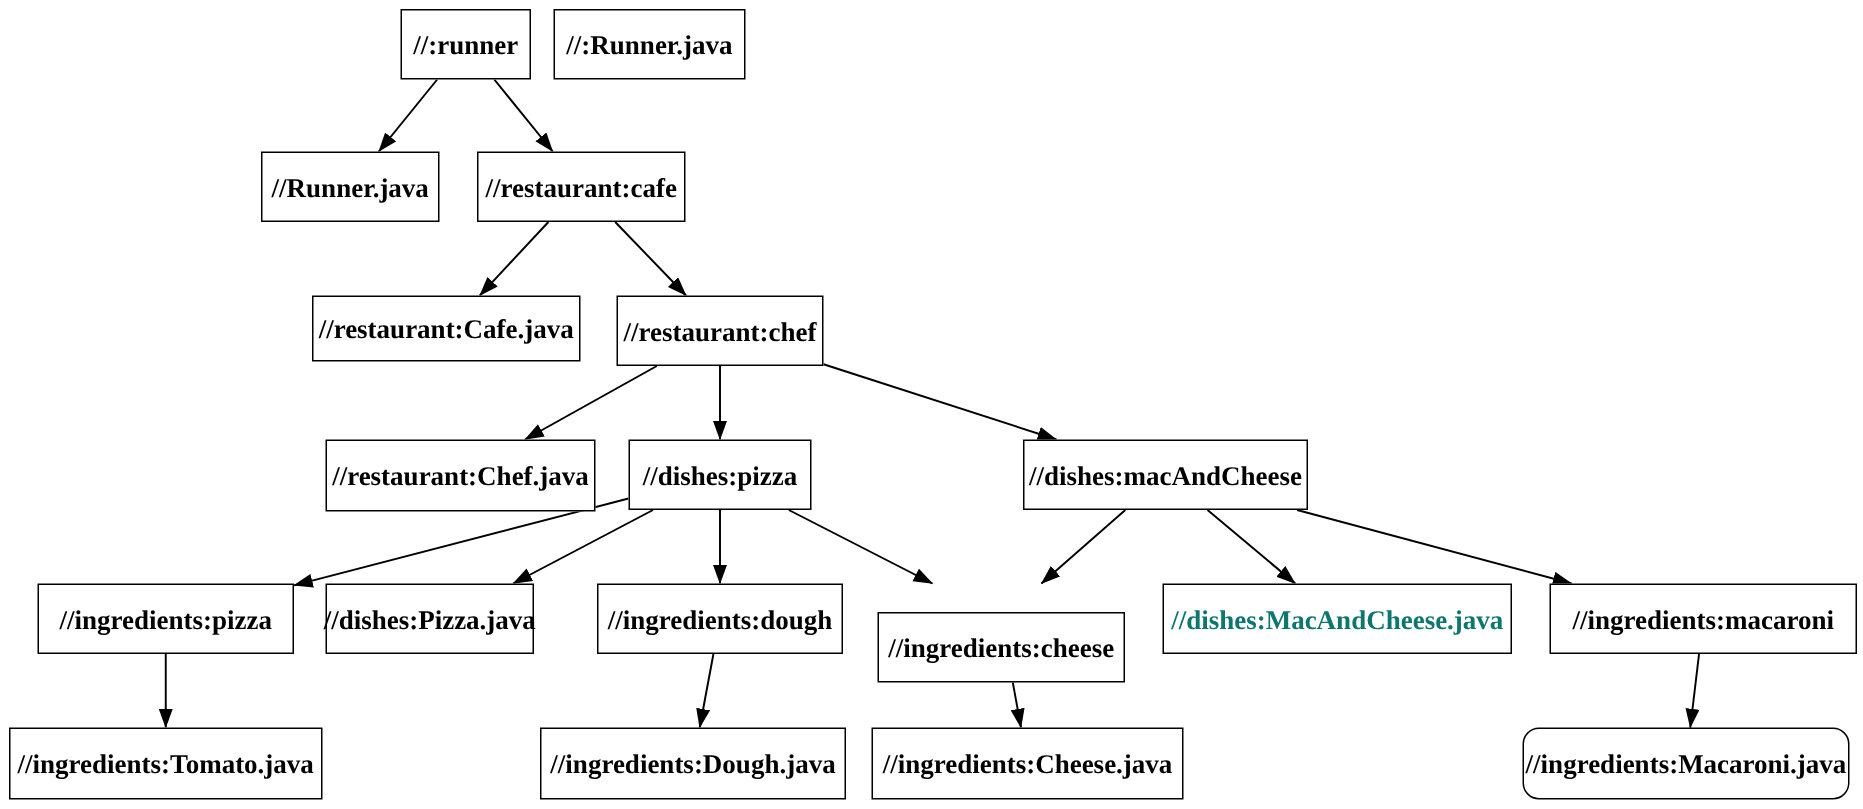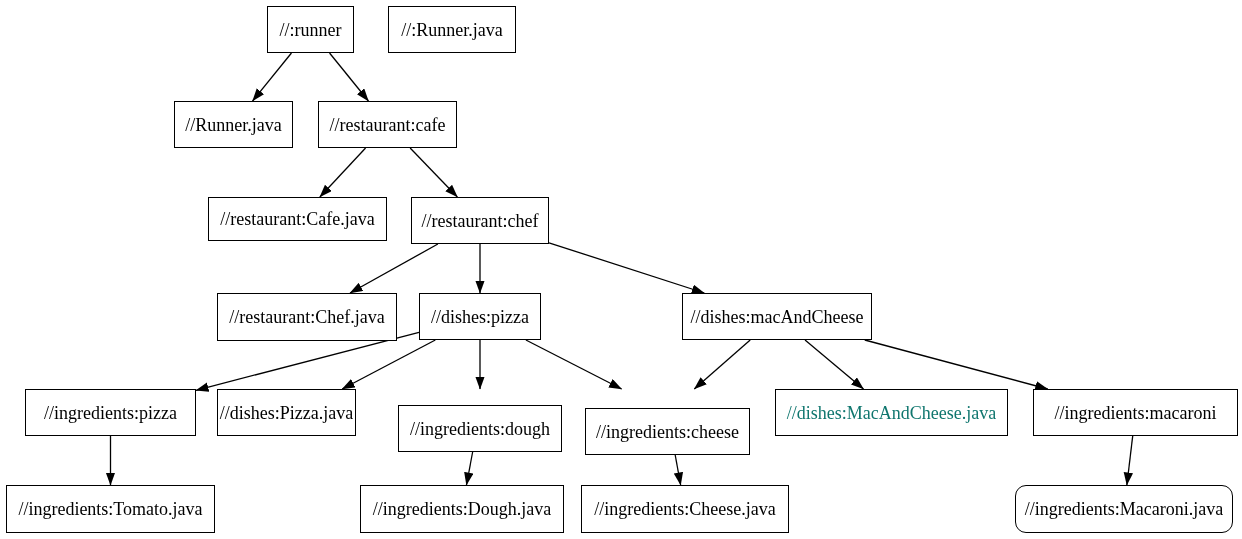--- a/index.html
+++ b/index.html
@@ -32,20 +32,21 @@
     box-sizing: border-box;
     border: 1.4px solid #000000;
     background: #ffffff;
     color: #000000;
     display: flex;
     align-items: center;
     justify-content: center;
     font-size: 18px;
     line-height: 1;
     white-space: nowrap;
+    font-weight: bold;
   }
 </style>
 </head>
 <body>
 
 <div class="canvas">
   <svg class="edges-layer" width="1242" height="539" viewBox="0 0 1242 539" xmlns="http://www.w3.org/2000/svg">
     <defs>
       <marker id="arrowhead" markerUnits="userSpaceOnUse" markerWidth="14" markerHeight="10" refX="12.5" refY="4.7" orient="auto">
         <path d="M0,0 L13,4.7 L0,9.4 Z" fill="#000000"></path>
@@ -64,31 +65,31 @@
       <line class="edge" x1="525.8984375" y1="340" x2="621.6015625" y2="389" stroke="#000000" marker-end="url(#arrowhead)"></line>
       <line class="edge" x1="750.1953125" y1="340" x2="694.3046875" y2="389" stroke="#000000" marker-end="url(#arrowhead)"></line>
       <line class="edge" x1="805.0286458333334" y1="340" x2="863.4713541666666" y2="389" stroke="#000000" marker-end="url(#arrowhead)"></line>
       <line class="edge" x1="864.7578125" y1="340" x2="1047.7421875" y2="389" stroke="#000000" marker-end="url(#arrowhead)"></line>
       <line class="edge" x1="110.5" y1="436" x2="110.5" y2="485" stroke="#000000" marker-end="url(#arrowhead)"></line>
       <line class="edge" x1="475.6165803108808" y1="436" x2="466.47668393782385" y2="485" stroke="#000000" marker-end="url(#arrowhead)"></line>
       <line class="edge" x1="671.7616580310881" y1="436" x2="680.6476683937824" y2="485" stroke="#000000" marker-end="url(#arrowhead)"></line>
       <line class="edge" x1="1132.699481865285" y1="436" x2="1126.860103626943" y2="485" stroke="#000000" marker-end="url(#arrowhead)"></line>
     </svg>
 <div class="node" style="left: 267px; top: 6px; width: 87px; height: 47px; border-color: rgb(0, 0, 0); background: rgb(255, 255, 255); color: rgb(0, 0, 0);">//:runner</div>
-    <div class="node" style="left: 388px; top: 6px; width: 128px; height: 47px; border-color: rgb(0, 0, 0); background: rgb(255, 255, 255); color: rgb(0, 0, 0);">//:Runner.java</div>
+    <div class="node" style="left: 369px; top: 6px; width: 128px; height: 47px; border-color: rgb(0, 0, 0); background: rgb(255, 255, 255); color: rgb(0, 0, 0);">//:Runner.java</div>
     <div class="node" style="left: 174px; top: 101px; width: 119px; height: 47px; border-color: rgb(0, 0, 0); background: rgb(255, 255, 255); color: rgb(0, 0, 0);">//Runner.java</div>
     <div class="node" style="left: 318px; top: 101px; width: 139px; height: 47px; border-color: rgb(0, 0, 0); background: rgb(255, 255, 255); color: rgb(0, 0, 0);">//restaurant:cafe</div>
     <div class="node" style="left: 208px; top: 197px; width: 179px; height: 44px; border-color: rgb(0, 0, 0); background: rgb(255, 255, 255); color: rgb(0, 0, 0);">//restaurant:Cafe.java</div>
     <div class="node" style="left: 411px; top: 197px; width: 138px; height: 47px; border-color: rgb(0, 0, 0); background: rgb(255, 255, 255); color: rgb(0, 0, 0);">//restaurant:chef</div>
     <div class="node" style="left: 217px; top: 293px; width: 180px; height: 48px; border-color: rgb(0, 0, 0); background: rgb(255, 255, 255); color: rgb(0, 0, 0);">//restaurant:Chef.java</div>
     <div class="node" style="left: 419px; top: 293px; width: 122px; height: 47px; border-color: rgb(0, 0, 0); background: rgb(255, 255, 255); color: rgb(0, 0, 0);">//dishes:pizza</div>
     <div class="node" style="left: 682px; top: 293px; width: 190px; height: 47px; border-color: rgb(0, 0, 0); background: rgb(255, 255, 255); color: rgb(0, 0, 0);">//dishes:macAndCheese</div>
     <div class="node" style="left: 25px; top: 389px; width: 171px; height: 47px; border-color: rgb(0, 0, 0); background: rgb(255, 255, 255); color: rgb(0, 0, 0);">//ingredients:pizza</div>
     <div class="node" style="left: 217px; top: 389px; width: 139px; height: 47px; border-color: rgb(0, 0, 0); background: rgb(255, 255, 255); color: #000000;">//dishes:Pizza.java</div>
-    <div class="node" style="left: 398px; top: 405px; width: 164px; height: 47px; border-color: rgb(0, 0, 0); background: rgb(255, 255, 255); color: rgb(0, 0, 0);">//ingredients:dough</div>
+    <div class="node" style="left: 398px; top: 389px; width: 164px; height: 47px; border-color: rgb(0, 0, 0); background: rgb(255, 255, 255); color: rgb(0, 0, 0);">//ingredients:dough</div>
     <div class="node" style="left: 585px; top: 408px; width: 165px; height: 47px; border-color: rgb(0, 0, 0); background: rgb(255, 255, 255); color: rgb(0, 0, 0);">//ingredients:cheese</div>
     <div class="node" style="left: 775px; top: 389px; width: 233px; height: 47px; border-color: rgb(0, 0, 0); background: rgb(255, 255, 255); color: #0f766e;">//dishes:MacAndCheese.java</div>
     <div class="node" style="left: 1033px; top: 389px; width: 205px; height: 47px; border-color: rgb(0, 0, 0); background: rgb(255, 255, 255); color: rgb(0, 0, 0);">//ingredients:macaroni</div>
     <div class="node" style="left: 6px; top: 485px; width: 209px; height: 48px; border-color: rgb(0, 0, 0); background: rgb(255, 255, 255); color: rgb(0, 0, 0);">//ingredients:Tomato.java</div>
     <div class="node" style="left: 360px; top: 485px; width: 204px; height: 48px; border-color: rgb(0, 0, 0); background: rgb(255, 255, 255); color: rgb(0, 0, 0);">//ingredients:Dough.java</div>
     <div class="node" style="left: 581px; top: 485px; width: 208px; height: 48px; border-color: rgb(0, 0, 0); background: rgb(255, 255, 255); color: rgb(0, 0, 0);">//ingredients:Cheese.java</div>
     <div class="node" style="left: 1015px; top: 485px; width: 218px; height: 48px; border-color: rgb(0, 0, 0); background: rgb(255, 255, 255); color: rgb(0, 0, 0); border-radius: 11px;">//ingredients:Macaroni.java</div>
   </div>
 
 </body></html>

